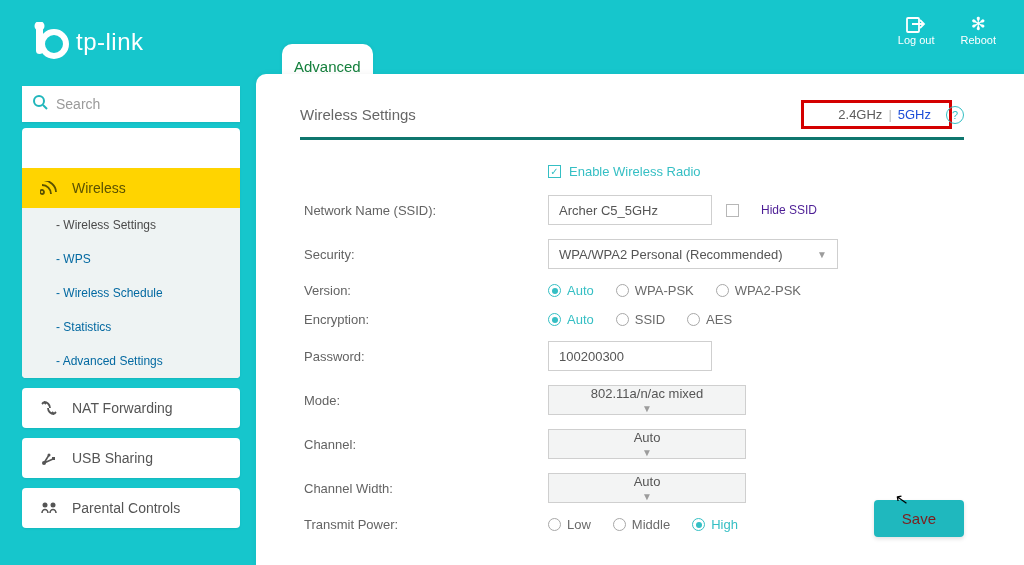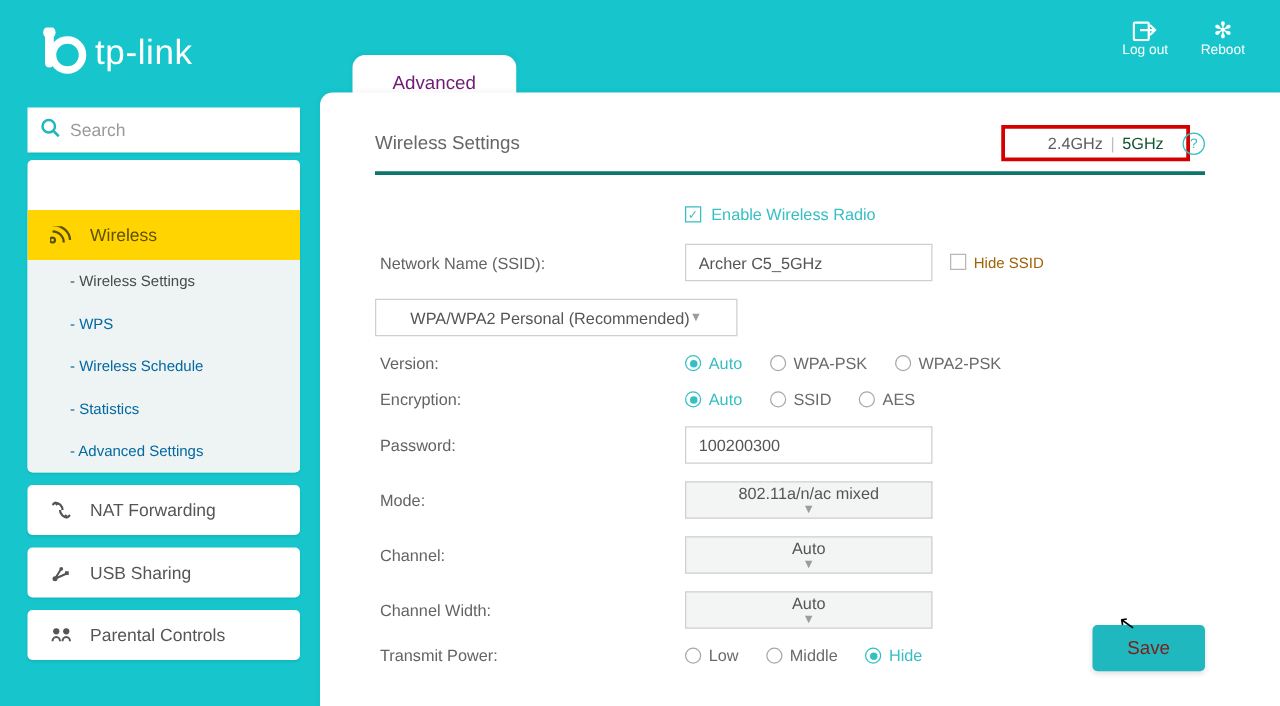--- a/index.html
+++ b/index.html
@@ -1,65 +1,65 @@
 <!DOCTYPE html>
 <html><head>
 <meta charset="utf-8">
 <style>
 * { box-sizing: border-box; margin: 0; padding: 0; font-family: Arial, Helvetica, sans-serif; }
 html, body { width: 1024px; height: 565px; overflow: hidden; }
 body { background: #16c6cc; position: relative; }
 
 .logo { position: absolute; left: 30px; top: 22px; display: flex; align-items: center; color: #fff; }
 .logo-mark { width: 40px; height: 40px; position: relative; margin-right: 6px; }
-.logo-text { font-size: 28px; font-weight: 400; letter-spacing: 0.5px; }
+.logo-text { font-size: 24px; font-weight: 400; letter-spacing: 0.5px; }
 
 .top-actions { position: absolute; top: 14px; right: 28px; display: flex; gap: 26px; }
 .ta-item { display: flex; flex-direction: column; align-items: center; color: #fff; font-size: 11px; cursor: pointer; }
 .ta-item .ic { font-size: 18px; height: 20px; display:flex; align-items:center; }
 
 .sidebar { position: absolute; left: 22px; top: 86px; width: 218px; }
 .search-box { background:#fff; border-radius:0; height:36px; display:flex; align-items:center; padding:0 10px; gap:8px; margin-bottom:6px; box-shadow:0 1px 2px rgba(0,0,0,.08);}
 .search-box input { border:none; outline:none; font-size:14px; flex:1; color:#555; }
 .search-box input::placeholder { color:#9a9a9a; }
 
 .nav-card { background:#fff; border-radius:4px; margin-bottom:10px; box-shadow:0 1px 2px rgba(0,0,0,.08); overflow:hidden;}
 .nav-header { display:flex; align-items:center; gap:14px; padding:12px 18px; font-size:14px; color:#555; cursor:pointer;}
 .nav-header.active { background:#ffd400; color:#5b5200; font-weight:500;margin-top:40px; }
 .nav-header .ic { width:18px; display:inline-flex; justify-content:center; color:#555; }
 .nav-header.active .ic { color:#5b5200; }
 .nav-sub { background:#eef3f3; }
 .nav-sub-item { padding:10px 14px 10px 34px; font-size:12px; color:#0369a1; cursor:pointer; }
 .nav-sub-item.active { color:#4a4a4a; }
 
-.tab { position:absolute; left:282px; top:44px; background:#fff; border-radius:10px 10px 0 0; padding:14px 32px 10px; font-size:15px; color:#701a75; box-shadow:0 -1px 4px rgba(0,0,0,.05);}
+.tab { position:absolute; left:282px; top:44px; background:#fff; border-radius:10px 10px 0 0; padding:14px 12px 10px; font-size:15px; color:#15803d; box-shadow:0 -1px 4px rgba(0,0,0,.05);}
 .content { position:absolute; left:256px; top:74px; right:0; bottom:0; background:#fff; border-radius:10px 0 0 0; padding:26px 60px 30px 44px; box-shadow:0 0 6px rgba(0,0,0,.06);}
 
 .section-head { display:flex; align-items:center; justify-content:space-between; border-bottom:3px solid #0f766e; padding-bottom:8px; margin-bottom:24px;}
 .section-title { font-size:15px; color:#666; }
 .band-box { border:3px solid #d40000; padding:4px 18px 4px 34px; display:flex; align-items:center; gap:6px; font-size:13px; margin-right:-18px;}
 .band-inactive { color:#5c5c5c; cursor:pointer; }
 .band-sep { color:#bdbdbd; }
-.band-active { color:#14532d; cursor:pointer; }
+.band-active { color:#1d4ed8; cursor:pointer; }
 .help-ic { color:#35bfc4; border:1.5px solid #35bfc4; width:18px; height:18px; border-radius:50%; display:inline-flex; align-items:center; justify-content:center; font-size:11px; margin-left:12px;}
 
 .form { font-size:13px; color:#636363; }
 .enable-row { margin-left:248px; margin-bottom:16px; display:flex; align-items:center; gap:8px; color:#35bfc4;}
 .chk { width:13px; height:13px; border:1px solid #35bfc4; display:inline-flex; align-items:center; justify-content:center; font-size:10px; color:#35bfc4;}
 
 .row { display:flex; align-items:center; margin-bottom:14px; }
 .lbl { width:248px; padding-left:4px; }
 .val { display:flex; align-items:center; gap:14px; flex:1;}
 .txt, .sel { height:30px; border:1px solid #cfcfcf; padding:0 10px; font-size:13px; color:#555; background:#fff; }
-.txt { width:198px; }
-.sel { width:198px; display:flex; align-items:center; justify-content:center; cursor:pointer;}
+.txt { width:164px; }
+.sel { width:198px; display:flex; align-items:center; justify-content:space-between; cursor:pointer;}
 .sel.wide { width:290px; }
 .sel .caret { color:#9c9c9c; font-size:10px;}
 .sel.filled { background:#f3f4f4;flex-direction:column; }
-.hide-ssid { display:flex; align-items:flex-start; gap:6px; color:#a16207; font-size:12px;}
+.hide-ssid { display:flex; align-items:center; gap:22px; color:#4c1d95; font-size:12px;}
 .hide-ssid .box { width:13px; height:13px; border:1px solid #b7b7b7; }
 
 .radio-set { display:flex; gap:22px; align-items:center;}
 .radio { display:flex; align-items:center; gap:6px; cursor:pointer; color:#6a6a6a;}
 .radio.sel-on { color:#35bfc4; }
 .rdot { width:13px; height:13px; border:1.5px solid #a8a8a8; border-radius:50%; display:inline-flex; align-items:center; justify-content:center;}
 .radio.sel-on .rdot { border-color:#35bfc4; }
 .rdot .inner { width:6px; height:6px; background:#35bfc4; border-radius:50%; }
 
 .save-btn { position:absolute; right:60px; bottom:28px; background:#1fb8be; color:#7f1d1d; border:none; border-radius:4px; padding:10px 28px; font-size:15px; cursor:pointer; box-shadow:0 2px 4px rgba(0,0,0,.12);}
@@ -190,20 +190,21 @@
       <div class="val">
         <input class="txt" value="Archer C5_5GHz" style="">
         <label class="hide-ssid">
           <span class="box"></span>
           <span>Hide SSID</span>
         </label>
       </div>
     </div>
 
     <div class="row">
+      <div class="lbl">Security:</div>
       <div class="val">
         <div class="sel wide">
           <span>WPA/WPA2 Personal (Recommended)</span>
           <span class="caret">▼</span>
         </div>
       </div>
     </div>
 
     <div class="row">
       <div class="lbl">Version:</div>
@@ -290,21 +291,21 @@
             <span>Low</span>
           </span>
         <span class="radio">
             <span class="rdot"></span>
             <span>Middle</span>
           </span>
         <span class="radio sel-on">
             <span class="rdot">
               <span class="inner"></span>
             </span>
-            <span>Hide</span>
+            <span>High</span>
           </span>
       </div>
     </div>
   </div>
 
   <button class="save-btn">Save</button>
   <span class="cursor">↖</span>
 </div>
 
 </body></html>

